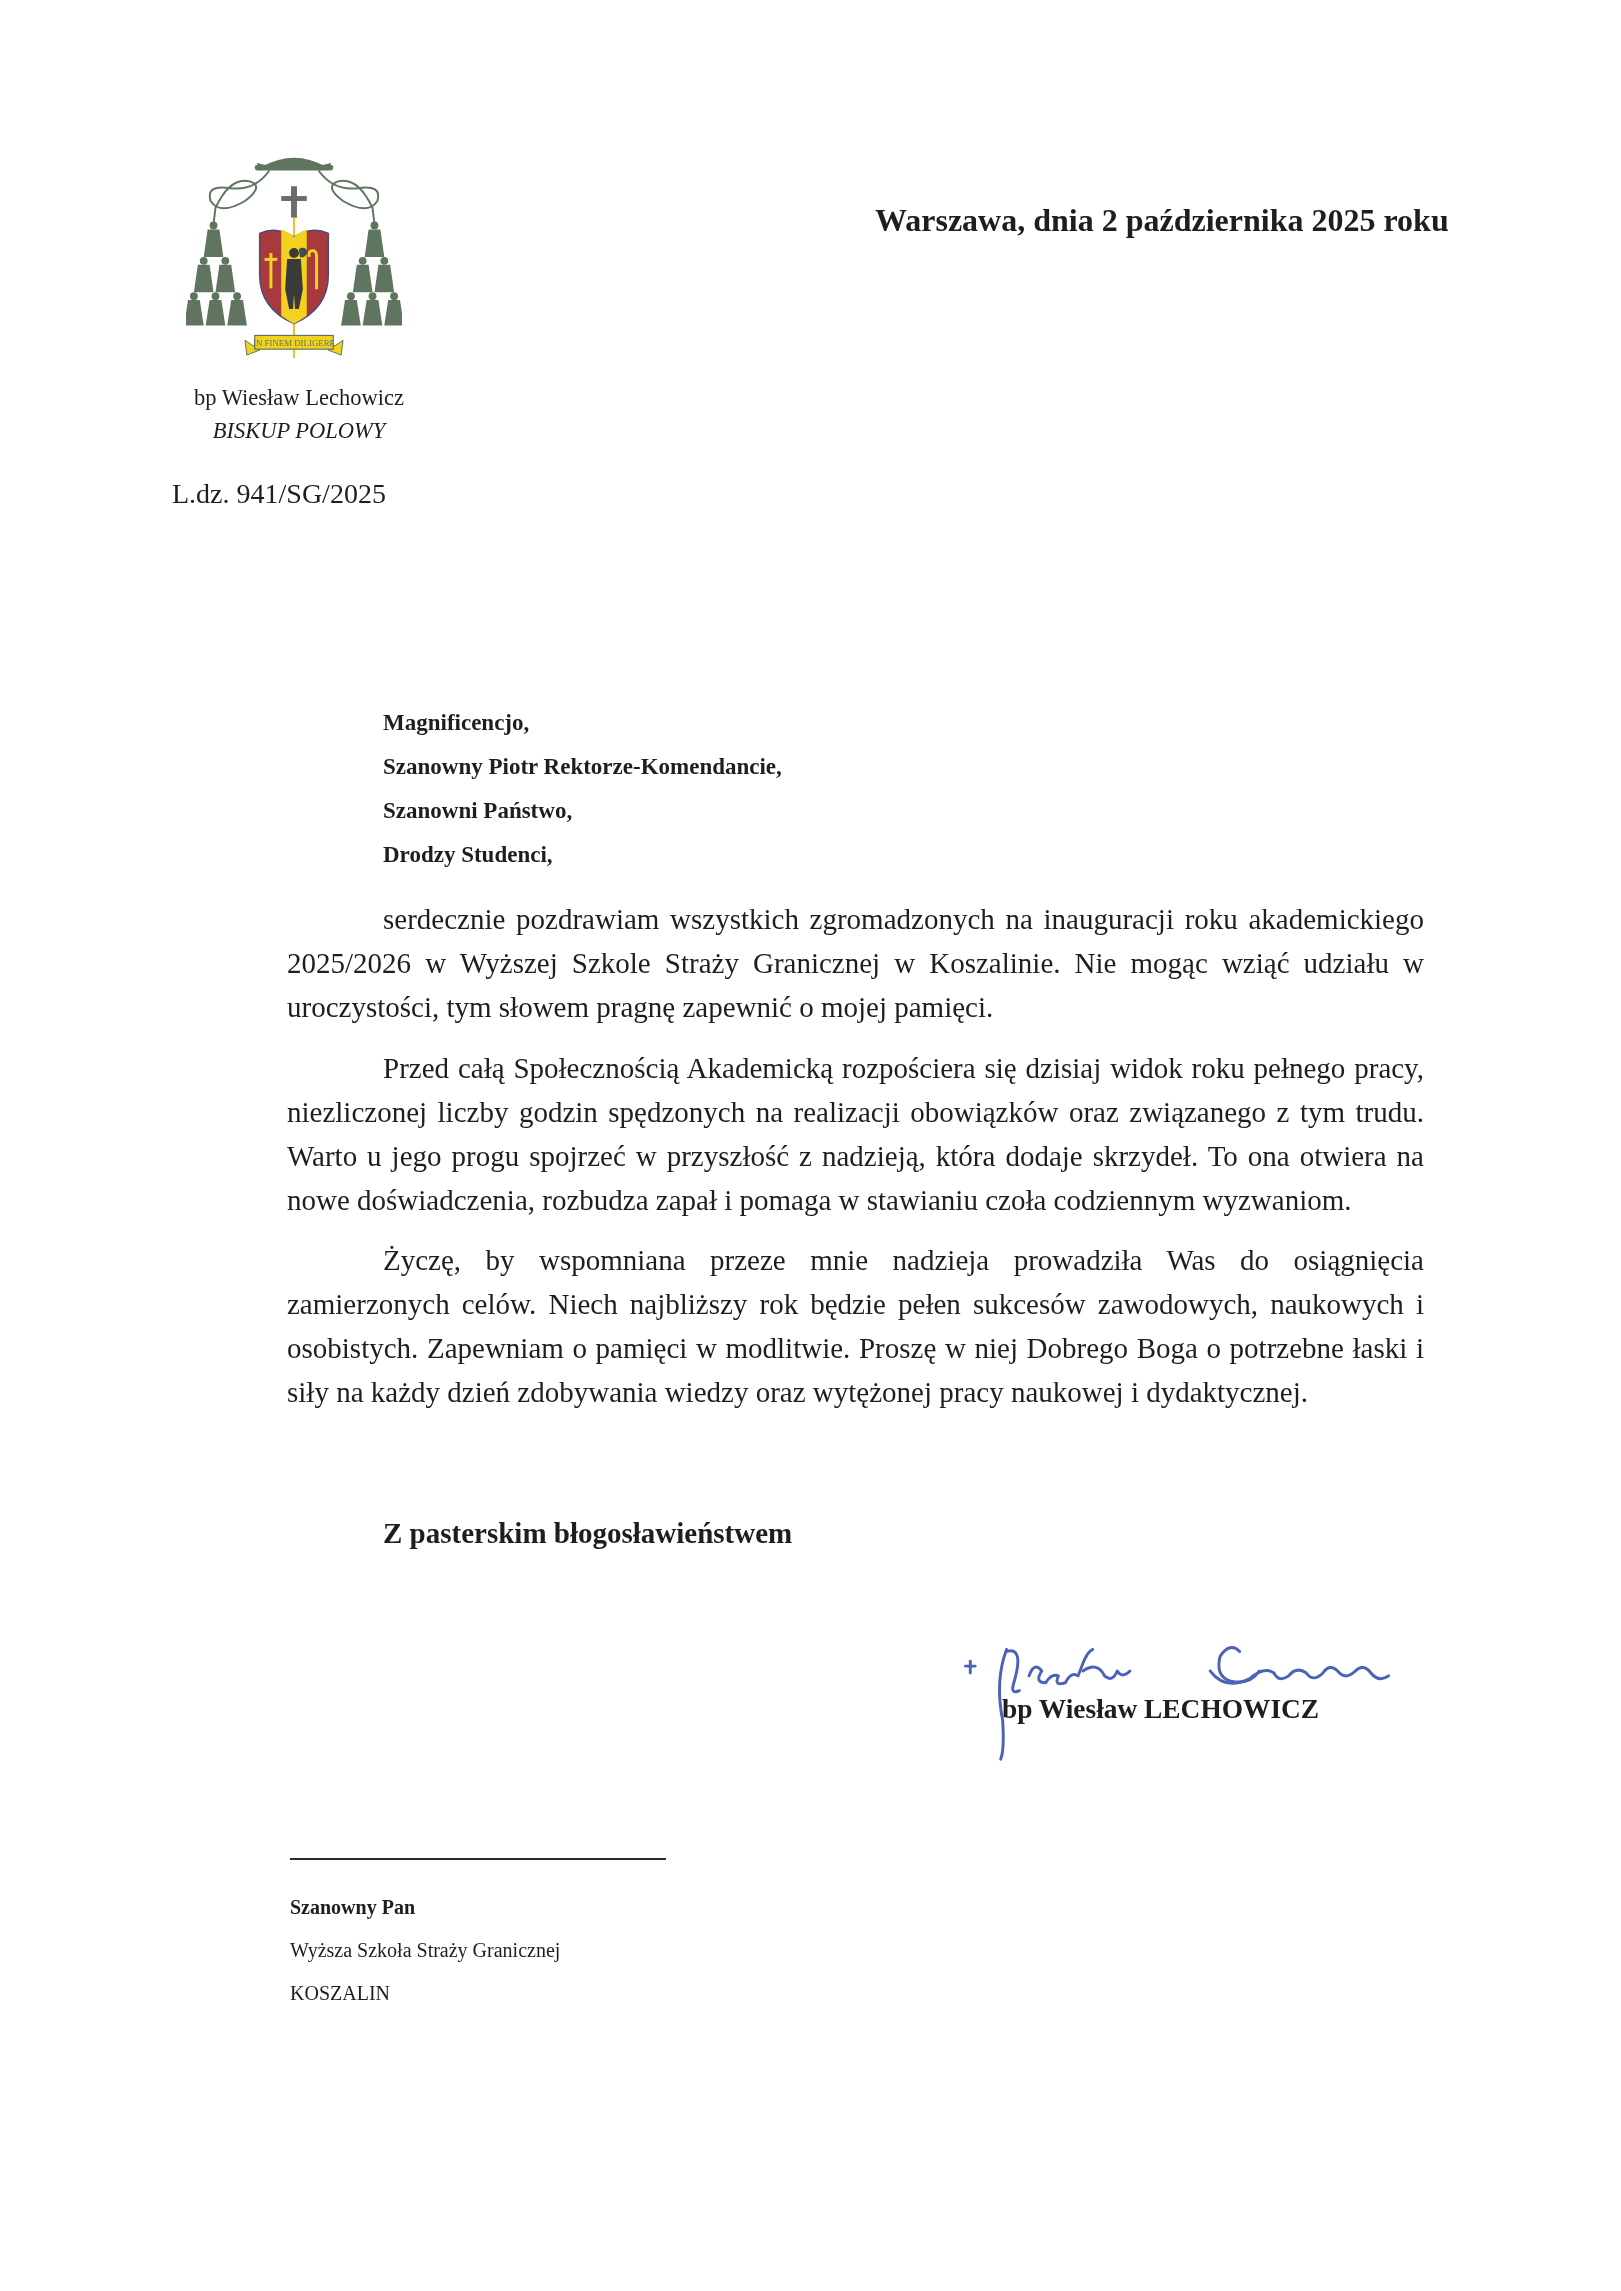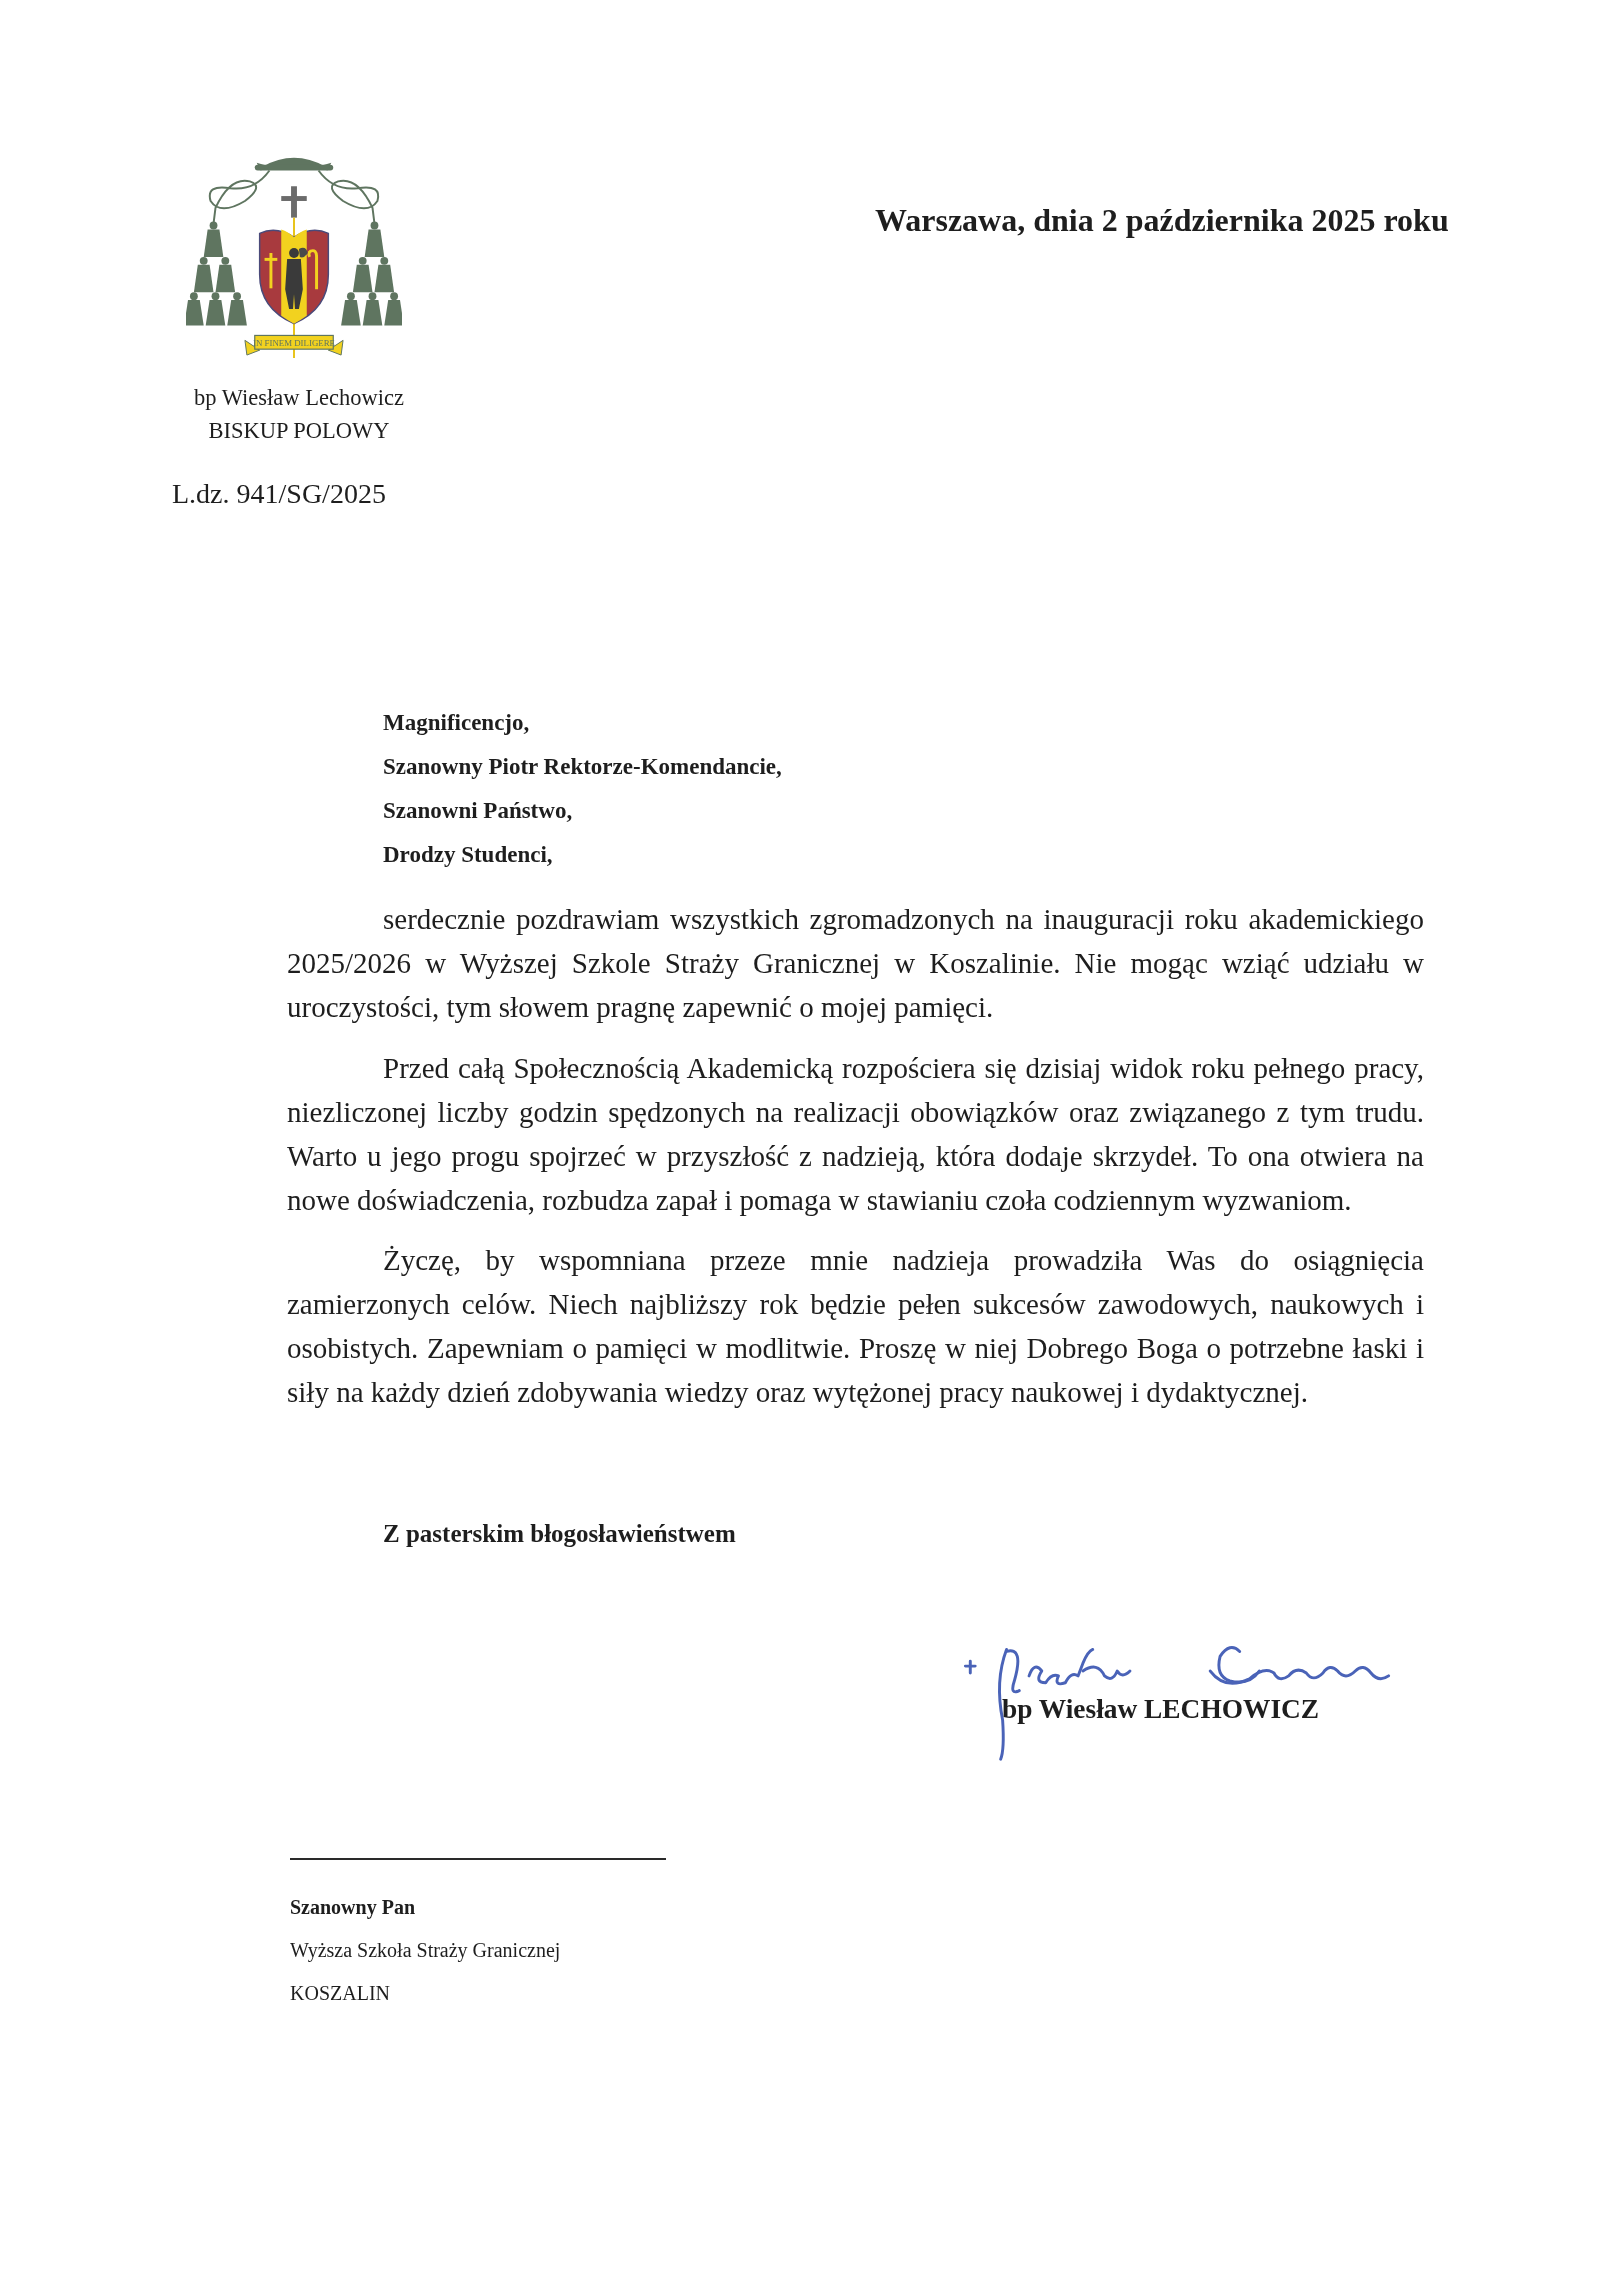--- a/index.html
+++ b/index.html
@@ -1,29 +1,29 @@
 <!DOCTYPE html>
 <html><head>
 <meta charset="utf-8">
 <style>
   html, body { margin: 0; padding: 0; background: #ffffff; }
   body { width: 1621px; height: 2292px; position: relative; overflow: hidden;
          font-family: "Liberation Serif", "DejaVu Serif", serif; color: #1e1e1e; }
   .abs { position: absolute; }
   .crest { left: 186px; top: 147px; width: 216px; height: 211px; }
   .sender-name { left: 147px; top: 384px; width: 304px; text-align: center; font-size: 22.5px; line-height: 27.4px; }
-  .sender-title { left: 147px; top: 417px; width: 304px; text-align: center; font-size: 22.5px; line-height: 27.4px; }
+  .sender-title { left: 147px; top: 417px; width: 304px; text-align: center; font-size: 22.5px; line-height: 27.4px; font-style: italic; }
   .ref { left: 172px; top: 477px; font-size: 28px; line-height: 33px; }
   .date { left: 875px; top: 204px; font-size: 32px; line-height: 33px; font-weight: bold; }
   .salutation { left: 383px; top: 701px; font-weight: bold; font-size: 23px; line-height: 44px; }
   .salutation div { white-space: nowrap; }
   .body { left: 287px; top: 897px; width: 1137px; font-size: 29px; line-height: 44px; text-align: justify; }
   .body p { margin: 0 0 0 0; text-indent: 96px; }
   .body p + p { margin-top: 0; }
-  .closing { left: 383px; top: 1514px; font-weight: bold; font-size: 25px; line-height: 39px; }
+  .closing { left: 383px; top: 1514px; font-weight: bold; font-size: 29px; line-height: 39px; }
   .signature { left: 936px; top: 1622px; width: 529px; height: 147px; }
   .signer { left: 1002px; top: 1693px; font-weight: bold; font-size: 27.4px; line-height: 33px; white-space: nowrap; }
   .divider { left: 290px; top: 1858px; width: 376px; height: 0; border-top: 2px solid #2a2a2a; }
   .addressee { left: 290px; top: 1886px; font-size: 20px; line-height: 43px; }
   .addressee .b { font-weight: bold; }
   .addressee div { white-space: nowrap; }
 </style>
 </head>
 <body>
 

